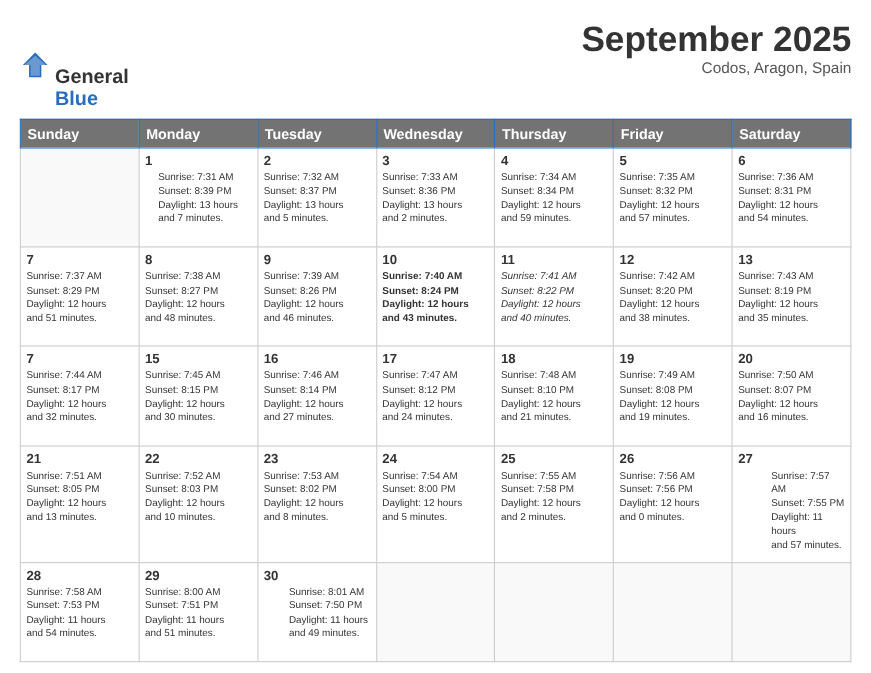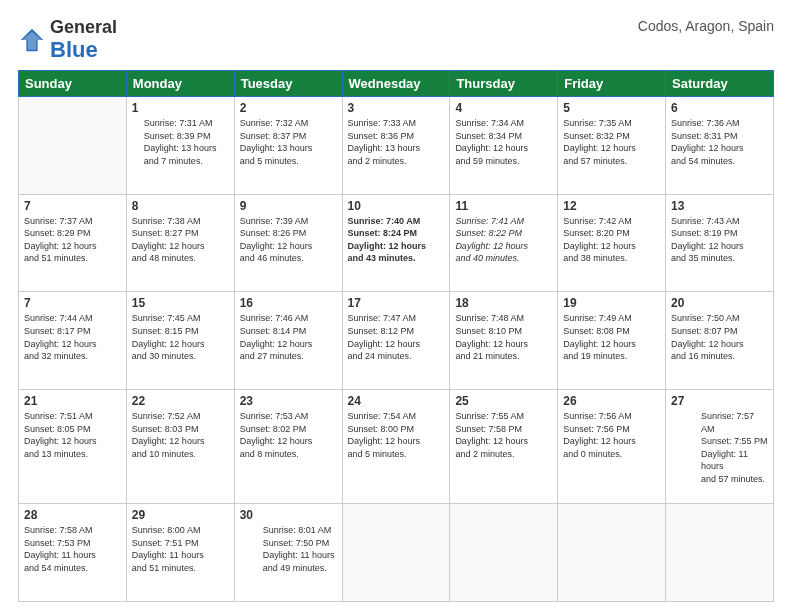--- a/index.html
+++ b/index.html
@@ -25,28 +25,29 @@
     }
     .logo {
       display: flex;
       align-items: center;
       gap: 4px;
     }
     .logo-text {
       display: flex;
       flex-direction: column;
       line-height: 1.1;
+      margin-top: 42px;
     }
     .logo-general {
       font-size: 18px;
       font-weight: bold;
       color: #333;
     }
     .logo-blue {
-      font-size: 22px;
+      font-size: 18px;
       font-weight: bold;
       color: #2a6ebb;
     }
     .logo-icon {
       width: 28px;
       height: 28px;
     }
     .title-area {
       text-align: right;
     }
@@ -60,21 +61,21 @@
       font-size: 14px;
       color: #555;
     }
     .calendar {
       width: 100%;
       border-collapse: collapse;
       flex: 1;
       table-layout: fixed;
     }
     .calendar th {
-      background-color: #15803d;
+      background-color: #737373;
       color: white;
       text-align: left;
       padding: 5px 6px;
       font-size: 13px;
       font-weight: bold;
       border: 1px solid #2a6ebb;
     }
     .calendar td {
       vertical-align: top;
       padding: 4px 5px;
@@ -109,20 +110,21 @@
       <svg class="logo-icon" viewBox="0 0 40 40">
         <polygon points="20,4 36,20 28,20 28,36 12,36 12,20 4,20" fill="#2a6ebb"></polygon>
         <polygon points="20,8 34,20 26,20 26,34 14,34 14,20 6,20" fill="white" opacity="0.3"></polygon>
       </svg>
       <div class="logo-text">
         <span class="logo-general">General</span>
         <span class="logo-blue">Blue</span>
       </div>
     </div>
     <div class="title-area">
+      <div class="month-title">September 2025</div>
       <div class="subtitle">Codos, Aragon, Spain</div>
     </div>
   </div>
 
   <table class="calendar">
     <thead>
       <tr>
       <th>Sunday</th>
           <th>Monday</th>
           <th>Tuesday</th>

